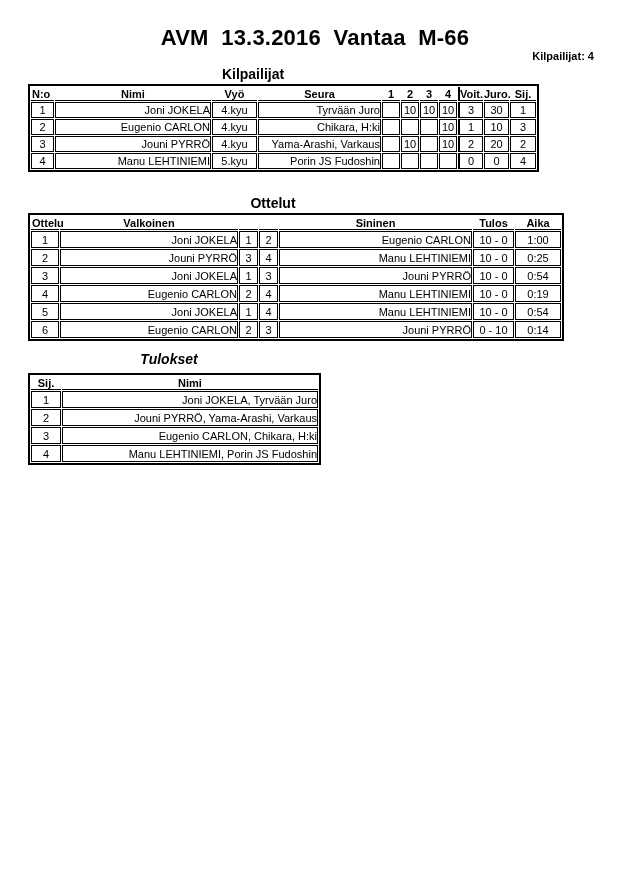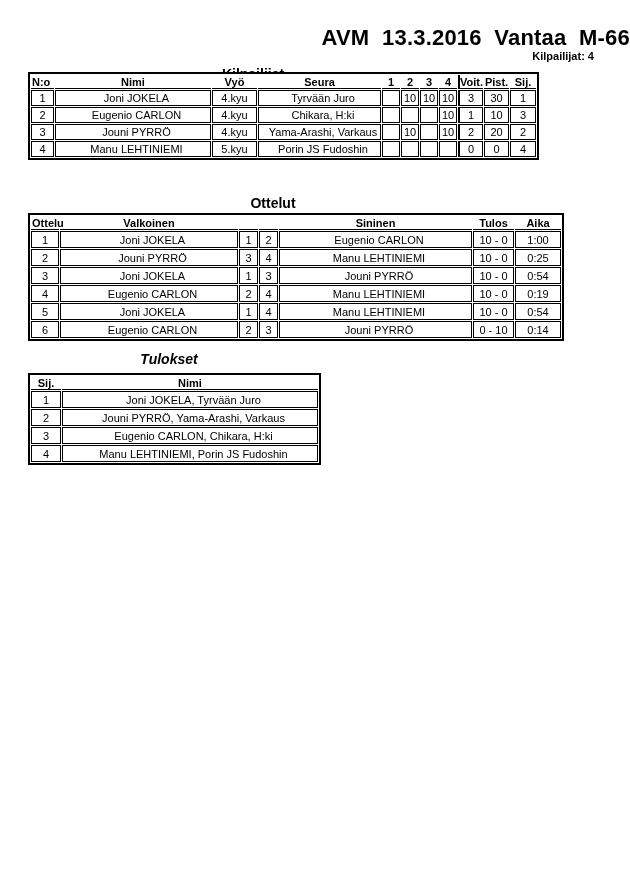--- a/index.html
+++ b/index.html
@@ -10,21 +10,21 @@
     background: #ffffff;
     color: #000000;
     font-family: "Liberation Sans", sans-serif;
     overflow: hidden;
   }
   .page-title {
     position: absolute;
     top: 25px;
     left: 0;
     width: 630px;
-    text-align: right;
+    text-align: center;
     font-size: 22px;
     font-weight: bold;
     white-space: pre;
     letter-spacing: 0.2px;
   }
   .competitors-count {
     position: absolute;
     top: 50px;
     right: 36px;
     font-size: 11px;
@@ -42,21 +42,21 @@
   #title-tulokset   { left: 169px; top: 351px; font-style: italic; }
 
   table.tbl {
     position: absolute;
     border-collapse: separate;
     border-spacing: 1px;
     table-layout: fixed;
     border: 2px solid #000;
     background: #fff;
   }
-  #tbl-kilpailijat { left: 28px; top: 72px;  width: 511px; }
+  #tbl-kilpailijat { left: 28px; top: 84px;  width: 511px; }
   #tbl-ottelut     { left: 28px; top: 213px; width: 536px; }
   #tbl-tulokset    { left: 28px; top: 373px; width: 293px; }
 
   .tbl th {
     border: none;
     border-bottom: 1px solid #000;
     font-size: 11px;
     font-weight: bold;
     height: 14px;
     padding: 0;
@@ -73,21 +73,21 @@
     padding: 0;
     box-sizing: border-box;
     text-align: center;
     vertical-align: middle;
     white-space: nowrap;
     overflow: visible;
   }
   #tbl-ottelut td, #tbl-tulokset td { height: 17px; }
 
   .tbl .al { text-align: left; padding-left: 1px; }
-  .tbl td.l { text-align: center; padding-left: 7px; }
+  .tbl td.l { text-align: right; padding-left: 7px; }
   .tbl .thick { border-left: 2px solid #000 !important; }
 </style>
 </head>
 <body>
 
 <div class="page">
 
   <div class="page-title">AVM  13.3.2016  Vantaa  M-66</div>
   <div class="competitors-count">Kilpailijat: 4</div>
 
@@ -111,21 +111,21 @@
       <tr>
         <th class="al">N:o</th>
         <th>Nimi</th>
         <th>Vyö</th>
         <th>Seura</th>
         <th>1</th>
         <th>2</th>
         <th>3</th>
         <th>4</th>
         <th class="thick">Voit.</th>
-        <th>Pist.</th>
+        <th>Juro.</th>
         <th>Sij.</th>
       </tr>
     </thead>
     <tbody>
       <tr>
         <td>1</td>
         <td class="l">Joni JOKELA</td>
         <td>4.kyu</td>
         <td class="l">Tyrvään Juro</td>
         <td></td>

